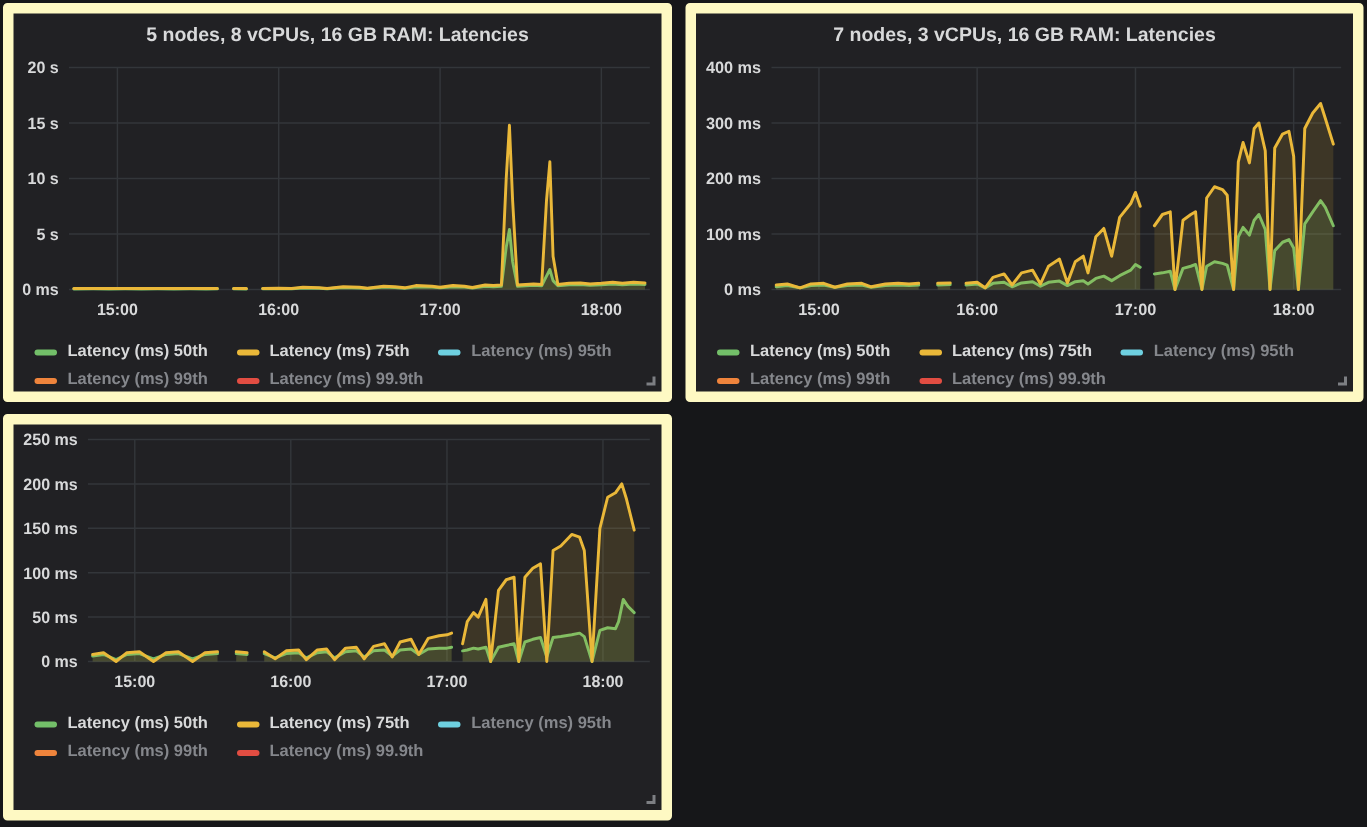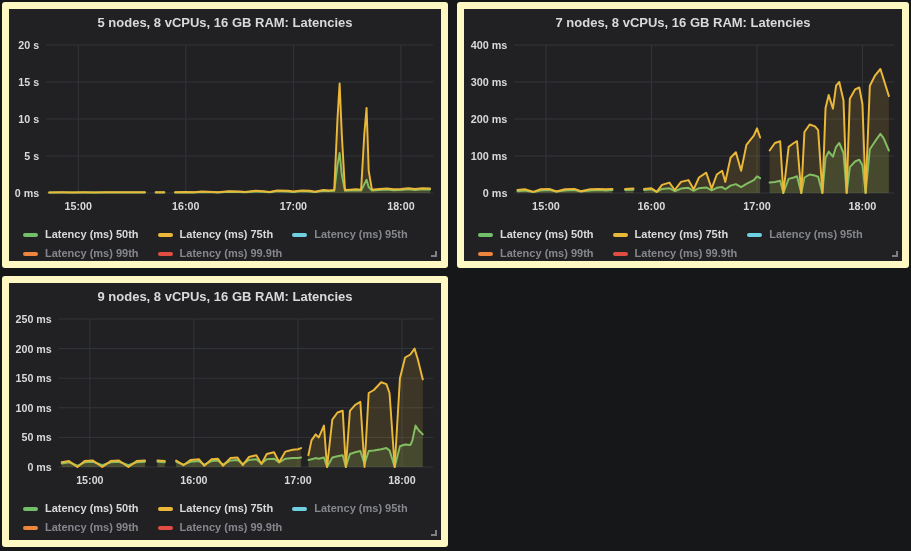--- a/index.html
+++ b/index.html
@@ -114,21 +114,21 @@
           <span class="swatch" style="background: rgb(226, 77, 66);"></span>
           <span class="legend-label">Latency (ms) 99.9th</span>
         </span>
     </div>
     <svg class="resize" viewBox="0 0 9 9">
         <path d="M7 2 V7 H2"></path>
       </svg>
   </div>
 
   <div class="panel">
-    <div class="panel-title">7 nodes, 8 vCPUs, 16 GB RAM: Latencies</div>
+    <div class="panel-title">7 nodes, 3 vCPUs, 16 GB RAM: Latencies</div>
     <svg class="chart" preserveAspectRatio="none" viewBox="0 0 444 184">
         <g>
           <line class="grid" x1="51" y1="158.0" x2="436" y2="158.0"></line>
           <text class="ytick" x="44" y="162.0">0 ms</text>
           <line class="grid" x1="51" y1="121.0" x2="436" y2="121.0"></line>
           <text class="ytick" x="44" y="125.0">100 ms</text>
           <line class="grid" x1="51" y1="84.0" x2="436" y2="84.0"></line>
           <text class="ytick" x="44" y="88.0">200 ms</text>
           <line class="grid" x1="51" y1="47.0" x2="436" y2="47.0"></line>
           <text class="ytick" x="44" y="51.0">300 ms</text>
@@ -181,21 +181,20 @@
           <span class="swatch" style="background: rgb(226, 77, 66);"></span>
           <span class="legend-label">Latency (ms) 99.9th</span>
         </span>
     </div>
     <svg class="resize" viewBox="0 0 9 9">
         <path d="M7 2 V7 H2"></path>
       </svg>
   </div>
 
   <div class="panel">
-    <div class="panel-title">9 nodes, 8 vCPUs, 16 GB RAM: Latencies</div>
     <svg class="chart" preserveAspectRatio="none" viewBox="0 0 444 184">
         <g>
           <line class="grid" x1="51" y1="158.0" x2="436" y2="158.0"></line>
           <text class="ytick" x="44" y="162.0">0 ms</text>
           <line class="grid" x1="51" y1="128.4" x2="436" y2="128.4"></line>
           <text class="ytick" x="44" y="132.4">50 ms</text>
           <line class="grid" x1="51" y1="98.8" x2="436" y2="98.8"></line>
           <text class="ytick" x="44" y="102.8">100 ms</text>
           <line class="grid" x1="51" y1="69.2" x2="436" y2="69.2"></line>
           <text class="ytick" x="44" y="73.2">150 ms</text>

